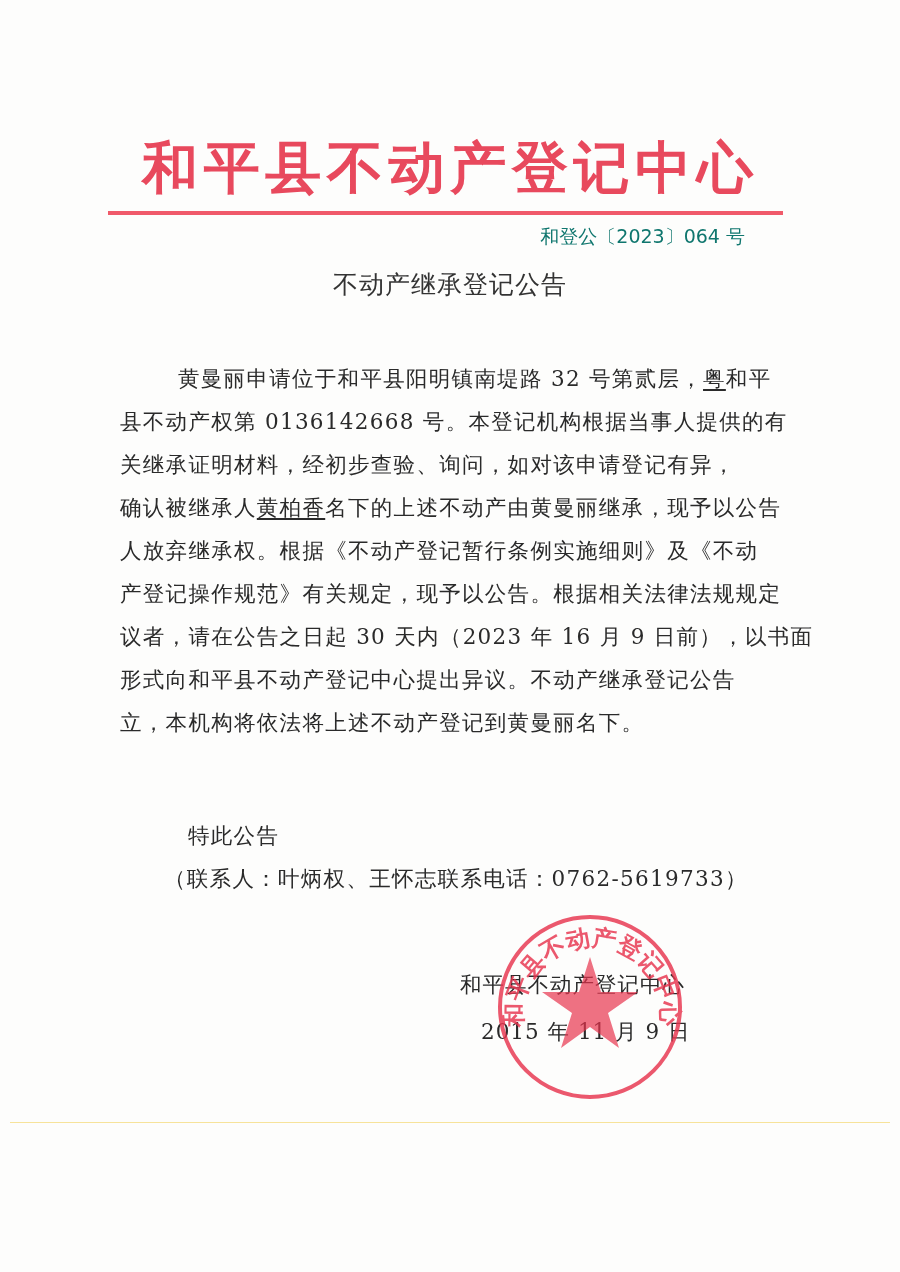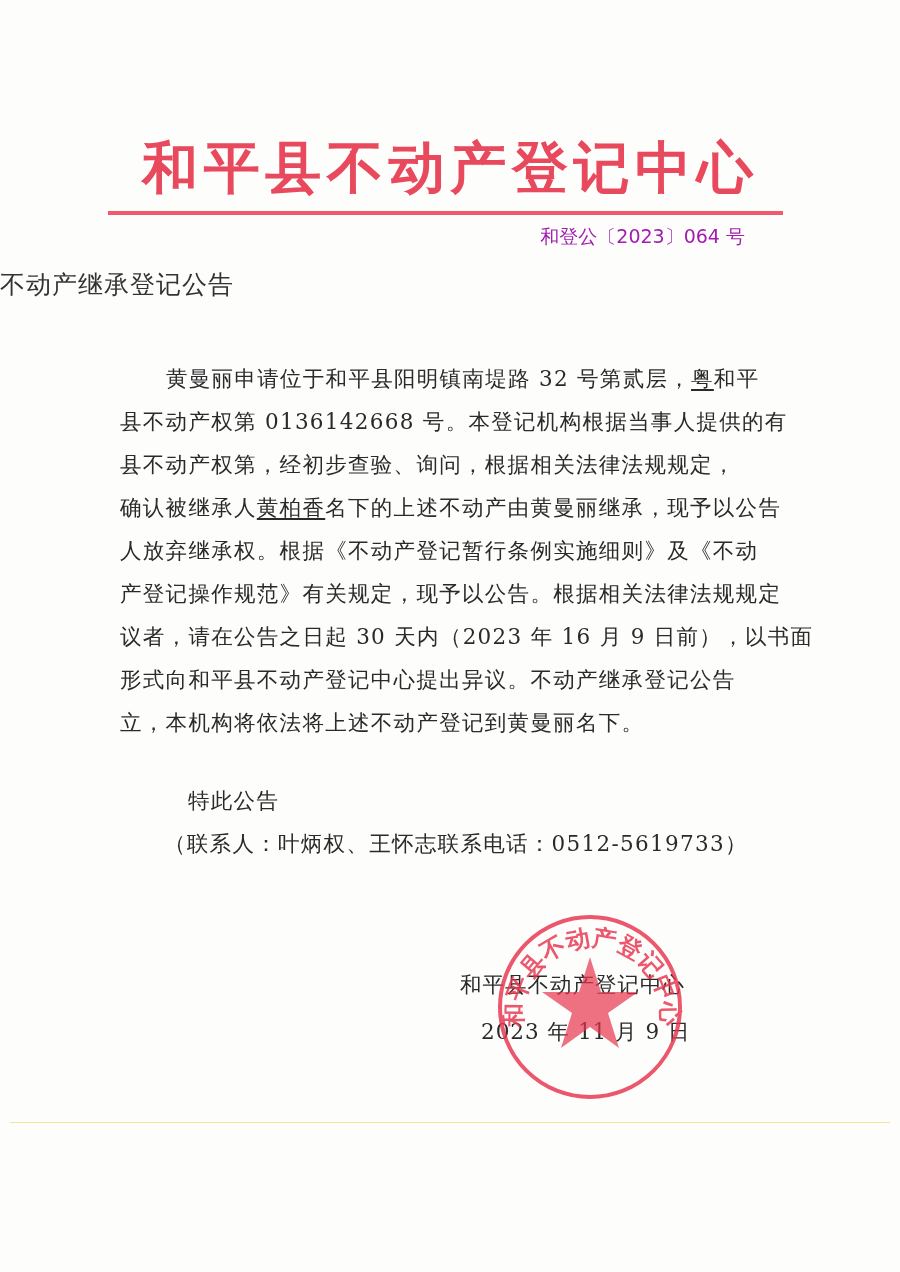--- a/index.html
+++ b/index.html
@@ -16,36 +16,36 @@
     color: #e8495d; font-size: 56px; font-weight: bold;
     font-family: "DejaVu Serif", "Liberation Serif", serif;
   }
   .masthead span { display: inline-block; width: 60px; text-align: center; }
   .red-rule {
     position: absolute; left: 108px; top: 211px; width: 675px; height: 4px;
     background: #f05a6a;
   }
   .doc-number {
     position: absolute; right: 155px; top: 224px;
-    font-size: 19px; color: #a21caf;
+    font-size: 19px; color: #0f766e;
     font-family: "DejaVu Sans", "Liberation Sans", sans-serif;
   }
   .doc-title {
-    position: absolute; left: 0; width: 900px; top: 268px; text-align: left;
+    position: absolute; left: 0; width: 900px; top: 268px; text-align: center;
     font-size: 25px; color: #333; letter-spacing: 1px;
     font-family: Liberation Sans, sans-serif;
   }
   .body-line {
     position: absolute; left: 120px; width: 630px;
     font-size: 21.5px; line-height: 30px; color: #2a2a2a;
     white-space: nowrap; letter-spacing: 1.3px;
   }
-  .body-line.indent { left: 166px; width: 584px; }
+  .body-line.indent { left: 178px; width: 584px; }
   .u { text-decoration: underline; text-underline-offset: 3px; }
-  .closing { position: absolute; font-size: 21.5px; color: #2a2a2a; white-space: nowrap; letter-spacing: 1.3px; }
+  .closing { position: absolute; font-size: 21.5px; color: #2a2a2a; white-space: nowrap; letter-spacing: 1.3px; margin-top: 35px; }
   .stamp {
     position: absolute; left: 495px; top: 912px; width: 190px; height: 190px;
     pointer-events: none; opacity: 0.82;
   }
   .sign-line { position: absolute; font-size: 21.5px; color: #2a2a2a; white-space: nowrap; letter-spacing: 1px; }
   .footer-rule {
     position: absolute; left: 10px; top: 1122px; width: 880px; height: 1px;
     background: #f7e39a;
   }
 </style>
@@ -69,34 +69,34 @@
 
   <div class="red-rule"></div>
 
   <div class="doc-number">和登公〔2023〕064 号</div>
 
   <div class="doc-title">不动产继承登记公告</div>
 
   <div>
     <div class="body-line indent" style="top:364px"><span>黄曼丽申请位于和平县阳明镇南堤路 32 号第贰层，</span><span class="u">粤</span><span>和平</span></div>
     <div class="body-line" style="top:407px"><span>县不动产权第 0136142668 号。本登记机构根据当事人提供的有</span></div>
-    <div class="body-line" style="top:450px"><span>县不动产权第，经初步查验、询问，根据相关法律法规规定，</span></div>
+    <div class="body-line" style="top:450px"><span>关继承证明材料，经初步查验、询问，如对该申请登记有异，</span></div>
     <div class="body-line" style="top:493px"><span>确认被继承人</span><span class="u">黄柏香</span><span>名下的上述不动产由黄曼丽继承，现予以公告</span></div>
     <div class="body-line" style="top:536px"><span>人放弃继承权。根据《不动产登记暂行条例实施细则》及《不动</span></div>
     <div class="body-line" style="top:579px"><span>产登记操作规范》有关规定，现予以公告。根据相关法律法规规定</span></div>
     <div class="body-line" style="top:622px"><span>议者，请在公告之日起 30 天内（2023 年 16 月 9 日前），以书面</span></div>
     <div class="body-line" style="top:665px"><span>形式向和平县不动产登记中心提出异议。不动产继承登记公告</span></div>
     <div class="body-line" style="top:708px"><span>立，本机构将依法将上述不动产登记到黄曼丽名下。</span></div>
   </div>
 
   <div class="closing" style="left:188px; top:786px">特此公告</div>
-  <div class="closing" style="left:164px; top:829px">（联系人：叶炳权、王怀志联系电话：0512-5619733）</div>
+  <div class="closing" style="left:164px; top:829px">（联系人：叶炳权、王怀志联系电话：0762-5619733）</div>
 
   <div class="sign-line" style="left:460px; top:970px">和平县不动产登记中心</div>
-  <div class="sign-line" style="left:481px; top:1017px">2023 年 11 月 9 日</div>
+  <div class="sign-line" style="left:481px; top:1017px">2015 年 11 月 9 日</div>
 
   <svg class="stamp" viewBox="0 0 190 190">
     <defs>
       <path id="arc" d="M 30 125 A 70 70 0 1 1 165 120"></path>
     </defs>
     <circle cx="95" cy="95" r="90" fill="none" stroke="#e8344e" stroke-width="4"></circle>
     <polygon points="95,45 106,80 143,80 113,101 124,136 95,115 66,136 77,101 47,80 84,80" fill="#e8344e" opacity="0.85"></polygon>
     <text font-size="24" fill="#e8344e" font-family="DejaVu Sans, sans-serif" font-weight="bold">
       <textPath href="#arc" startOffset="4%">和平县不动产登记中心</textPath>
     </text>

